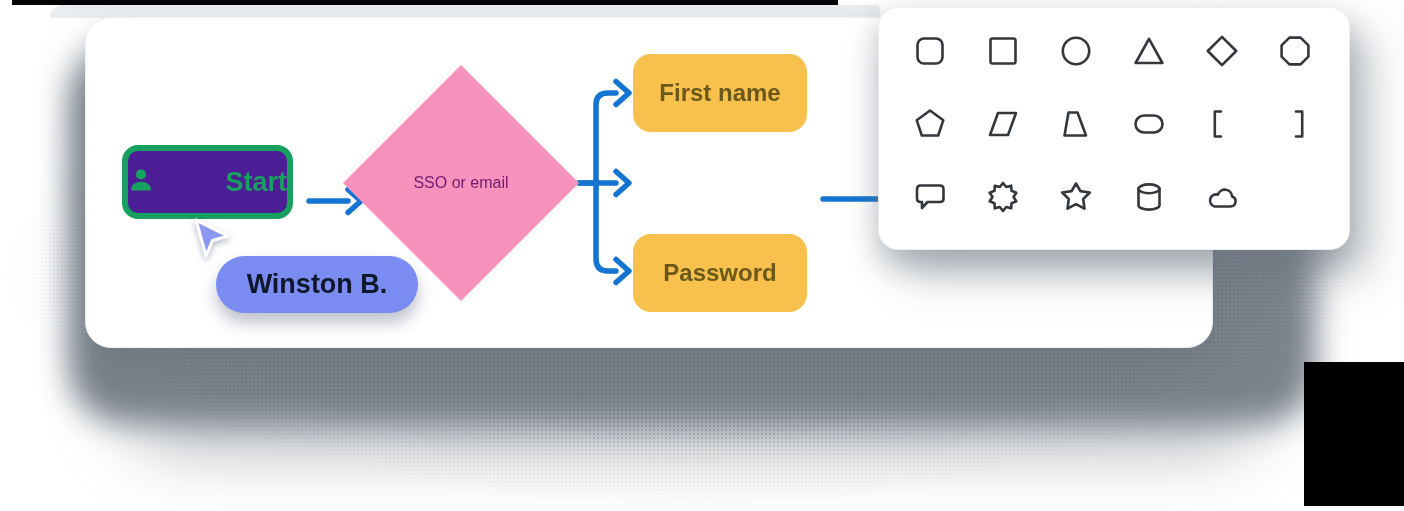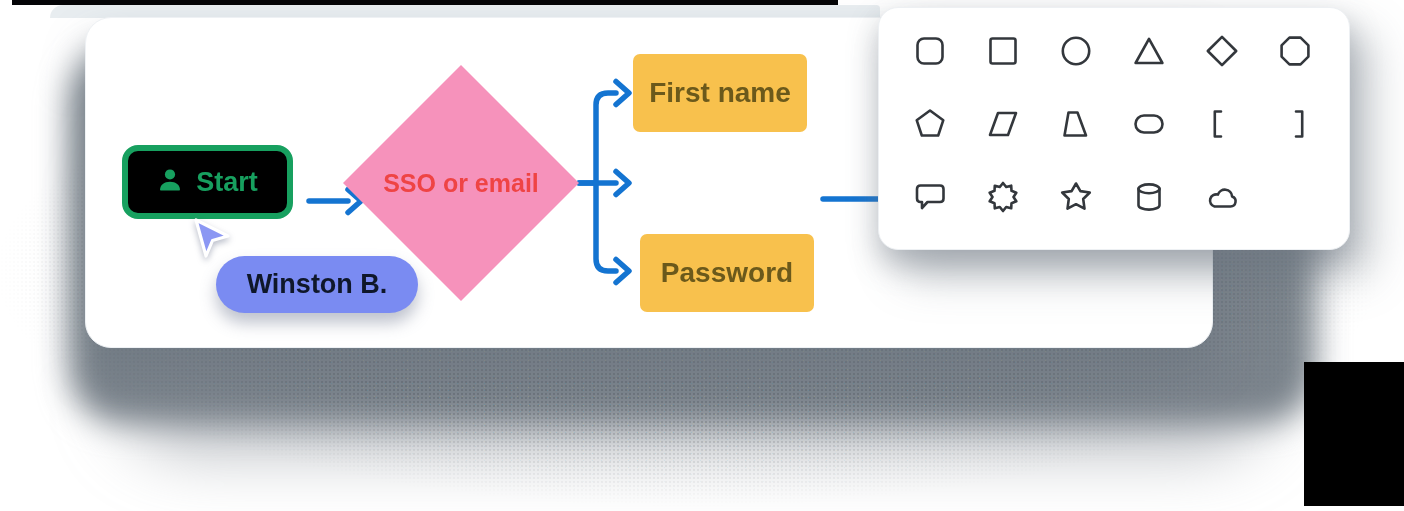--- a/index.html
+++ b/index.html
@@ -44,35 +44,35 @@
   .card{
     position:absolute; left:85px; top:17px; width:1128px; height:331px;
     background:#ffffff; border:1px solid #eef1f4; border-radius:26px;
     box-shadow:0 26px 38px rgba(108,117,128,.5);
     z-index:4; box-sizing:border-box;
   }
   .connectors{position:absolute; left:0; top:0; z-index:1;}
   .start-node{
     position:absolute; left:36px; top:127px; width:171px; height:74px;
     box-sizing:border-box; border:6px solid #17a05f; border-radius:16px;
-    background:#000000; display:flex; align-items:center; justify-content:center;
+    background:#4c1d95; display:flex; align-items:center; justify-content:space-between;
     gap:13px; z-index:2;
   }
   .start-label{color:#17a05f; font-size:27px; font-weight:bold;}
   .diamond-wrap{position:absolute; left:257px; top:47px; width:236px; height:236px; z-index:2;}
   .diamond-label{
     position:absolute; inset:0; display:flex; align-items:center; justify-content:center;
-    color:#ef4444; font-size:25px; font-weight:bold;
+    color:#701a75; font-size:16px; font-weight:normal;
   }
   .field{
     position:absolute; left:547px; width:174px; height:78px;
-    background:#f8c14d; border-radius:7px; display:flex; align-items:center;
-    justify-content:center; color:#6b591b; font-size:28px; font-weight:bold; z-index:2;
-  }
-  .field-1{top:36px;} .field-2{top:126px;} .field-3{top:216px;margin-left:7px;}
+    background:#f8c14d; border-radius:18px; display:flex; align-items:center;
+    justify-content:center; color:#6b591b; font-size:24px; font-weight:bold; z-index:2;
+  }
+  .field-1{top:36px;} .field-2{top:126px;} .field-3{top:216px;}
   .cursor{
     position:absolute; left:104px; top:198px; width:44px; height:50px; z-index:5;
     filter:drop-shadow(0 3px 3px rgba(80,90,120,.4));
   }
   .name-pill{
     position:absolute; left:130px; top:238px; width:202px; height:57px;
     background:#7a8bf2; border-radius:29px; display:flex; align-items:center;
     justify-content:center; color:#0f172a; font-size:27px; font-weight:bold;
     z-index:4; box-shadow:0 10px 16px rgba(110,120,145,.45);
   }

